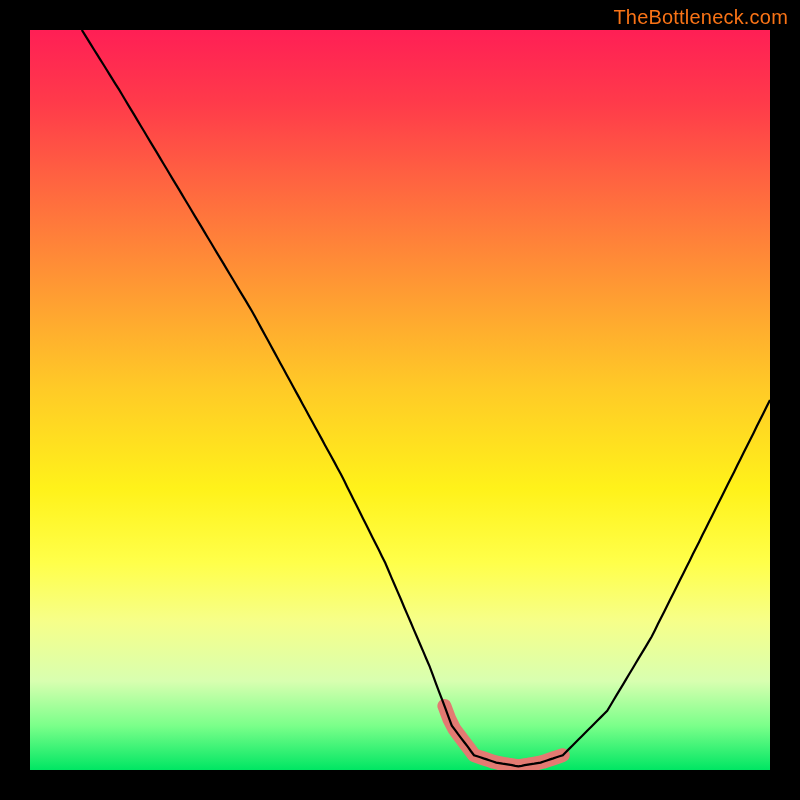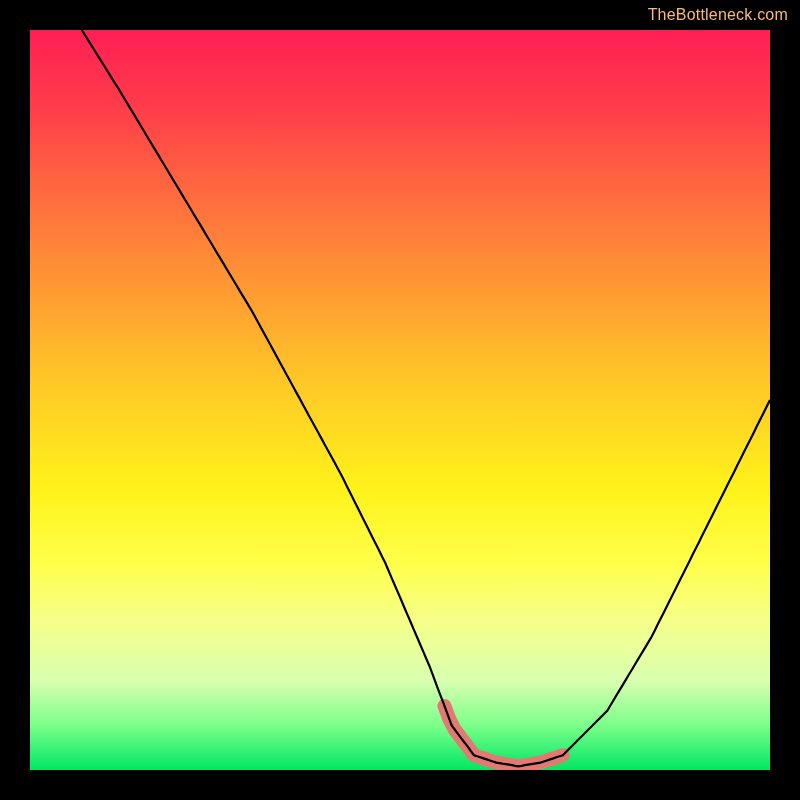--- a/index.html
+++ b/index.html
@@ -8,22 +8,22 @@
     height: 800px;
     background: #000;
     position: relative;
     overflow: hidden;
     font-family: Arial, sans-serif;
   }
   .watermark {
     position: absolute;
     top: 6px;
     right: 12px;
-    color: #fdba74;
-    font-size: 16px;
+    color: #f97316;
+    font-size: 20px;
     font-weight: 500;
     z-index: 10;
     letter-spacing: 0.2px;
   }
   .plot-area {
     position: absolute;
     left: 30px;
     top: 30px;
     width: 740px;
     height: 740px;

